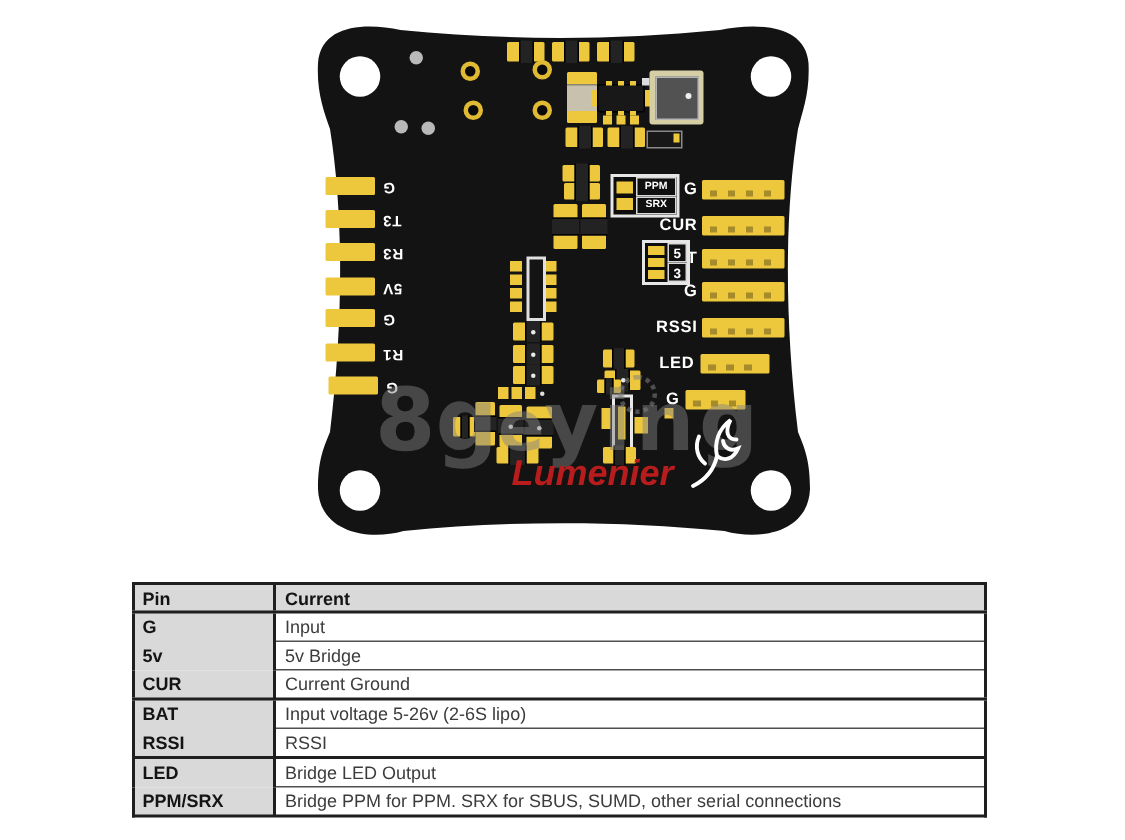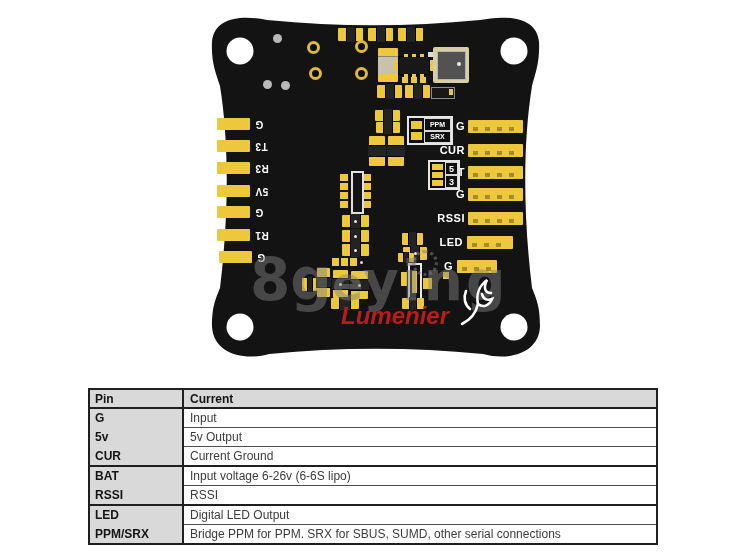--- a/index.html
+++ b/index.html
@@ -287,37 +287,37 @@
         <tr>
       <th>Pin</th>
       <th class="fn">Current</th>
     </tr>
     <tr class="first">
       <td class="pin-col">G</td>
       <td class="fn">Input</td>
     </tr>
     <tr>
       <td class="pin-col">5v</td>
-      <td class="fn">5v Output</td>
+      <td class="fn">5v Bridge</td>
     </tr>
     <tr>
       <td class="pin-col">CUR</td>
       <td class="fn">Current Ground</td>
     </tr>
     <tr class="group">
       <td class="pin-col">BAT</td>
-      <td class="fn">Input voltage 6-26v (6-6S lipo)</td>
+      <td class="fn">Input voltage 5-26v (2-6S lipo)</td>
     </tr>
     <tr>
       <td class="pin-col">RSSI</td>
       <td class="fn">RSSI</td>
     </tr>
     <tr class="group">
       <td class="pin-col">LED</td>
-      <td class="fn">Digital LED Output</td>
+      <td class="fn">Bridge LED Output</td>
     </tr>
     <tr>
       <td class="pin-col">PPM/SRX</td>
       <td class="fn">Bridge PPM for PPM. SRX for SBUS, SUMD, other serial connections</td>
     </tr>
   </tbody>
     </table>
 
 </div>
 

